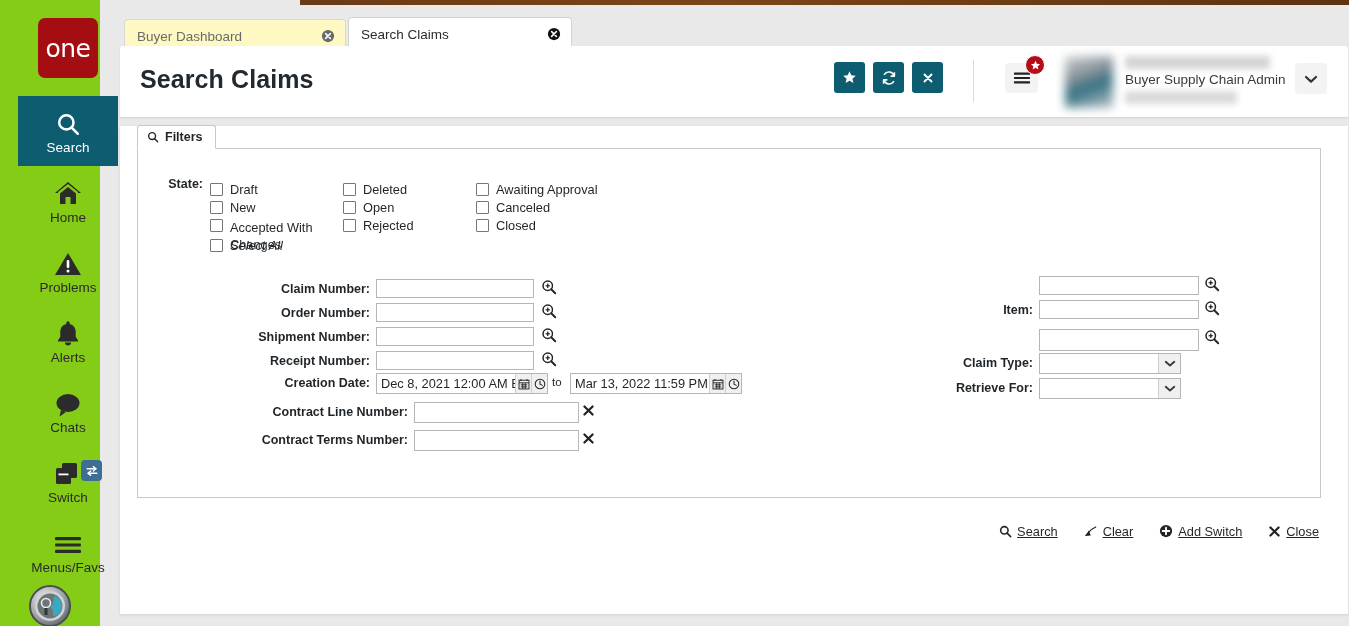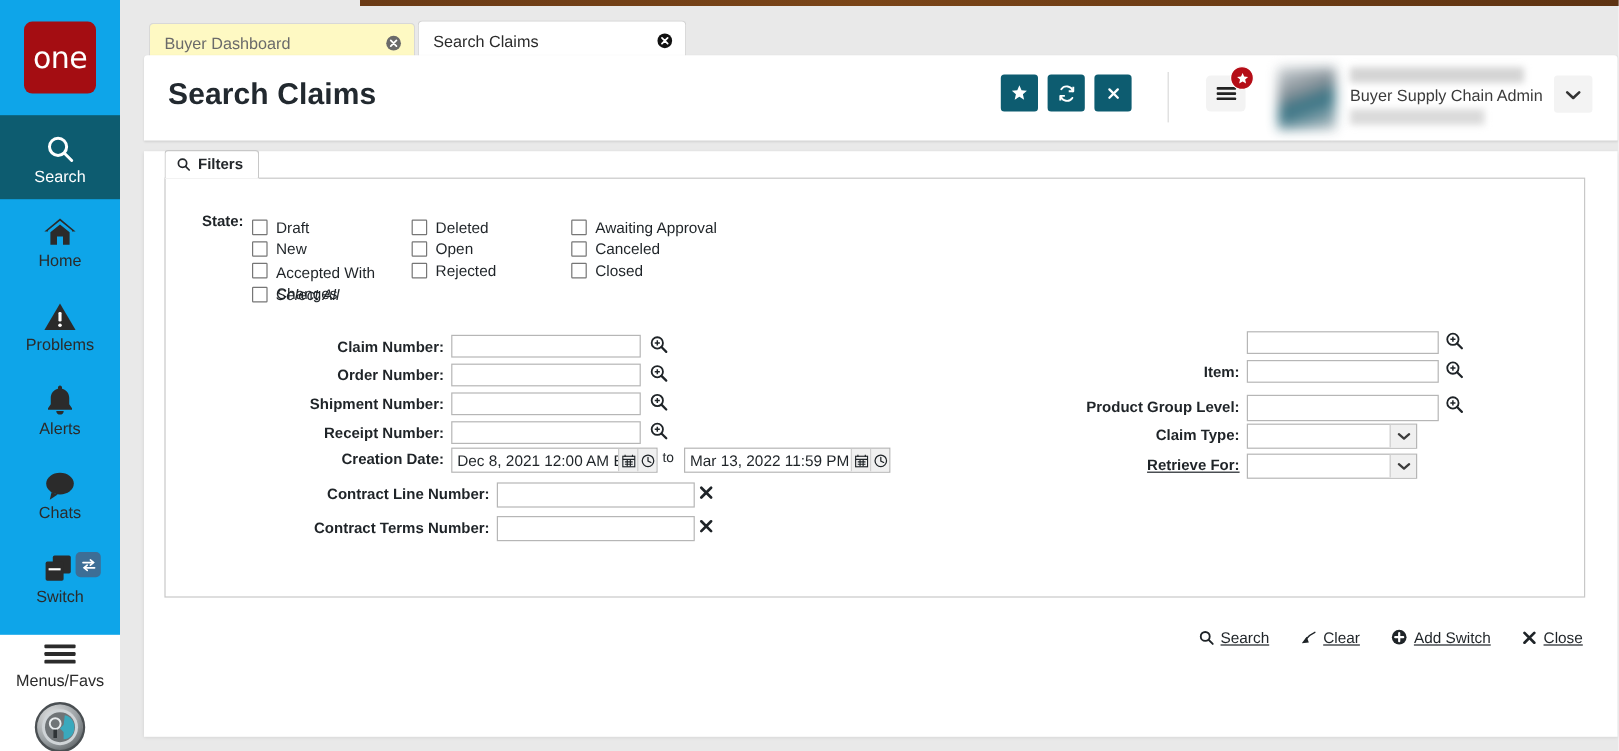--- a/index.html
+++ b/index.html
@@ -17,23 +17,24 @@
   }
 
   
   .top-strip {
     position: absolute; left: 300px; top: 0; width: 1049px; height: 5px;
     background: linear-gradient(90deg, #6b3b16, #7a4518 40%, #5e3312);
   }
 
   
   .sidebar {
-    position: absolute; left: 0; top: 0; width: 100px; height: 529px;
-    background: #0ea5e9;
+    position: absolute; left: 0; top: 0; width: 100px; height: 626px;
+    background: #84cc16;
     z-index: 5;
+    padding-left: 18px;
   }
   .logo-wrap {
     width: 100px; height: 96px;
     display: flex; align-items: center; justify-content: center;
   }
   .logo {
     width: 60px; height: 60px; border-radius: 7px;
     background: #a40d12;
     display: flex; align-items: center; justify-content: center;
     color: #fff; font-size: 25px; letter-spacing: -0.5px;
@@ -633,42 +634,41 @@
       <input class="tin" style="left: 901px; top: 151px; width: 160px;" value="">
       <span class="ico-btn" style="left:1066px; top:151px;">
         <svg width="16" height="16" viewBox="0 0 18 18" fill="none" stroke="#1f2428" stroke-width="1.7">
           <circle cx="7.6" cy="7.6" r="5.3"></circle>
             <line x1="11.5" y1="11.5" x2="16" y2="16" stroke-linecap="round" stroke-width="2.1"></line>
           <line x1="5.2" y1="7.6" x2="10" y2="7.6" stroke-width="1.4"></line>
             <line x1="7.6" y1="5.2" x2="7.6" y2="10" stroke-width="1.4"></line>
         </svg>
       </span>
 
-      <div class="lbl flabel" style="left:640px; top:183px; width:255px;">Product Group Level:</div>
       <input class="tin" style="left: 901px; top: 180px; width: 160px; height: 22px;" value="">
       <span class="ico-btn" style="left:1066px; top:180px;">
         <svg width="16" height="16" viewBox="0 0 18 18" fill="none" stroke="#1f2428" stroke-width="1.7">
           <circle cx="7.6" cy="7.6" r="5.3"></circle>
             <line x1="11.5" y1="11.5" x2="16" y2="16" stroke-linecap="round" stroke-width="2.1"></line>
           <line x1="5.2" y1="7.6" x2="10" y2="7.6" stroke-width="1.4"></line>
             <line x1="7.6" y1="5.2" x2="7.6" y2="10" stroke-width="1.4"></line>
         </svg>
       </span>
 
       <div class="lbl flabel" style="left:640px; top:207px; width:255px;">Claim Type:</div>
       <div class="selwrap" style="left:901px; top:204px;">
         <span class="selval"></span>
         <span class="selbtn">
           <svg width="12" height="9" viewBox="0 0 14 10" fill="none" stroke="#3c3c3c" stroke-width="2.2" stroke-linecap="round" stroke-linejoin="round">
             <polyline points="2,3 7,7.4 12,3"></polyline>
           </svg>
         </span>
       </div>
 
-      <div class="lbl flabel" style="left:640px; top:232px; width:255px;text-decoration:underline;">Retrieve For:</div>
+      <div class="lbl flabel" style="left:640px; top:232px; width:255px;">Retrieve For:</div>
       <div class="selwrap" style="left:901px; top:229px;">
         <span class="selval"></span>
         <span class="selbtn">
           <svg width="12" height="9" viewBox="0 0 14 10" fill="none" stroke="#3c3c3c" stroke-width="2.2" stroke-linecap="round" stroke-linejoin="round">
             <polyline points="2,3 7,7.4 12,3"></polyline>
           </svg>
         </span>
       </div>
     </div>
 

